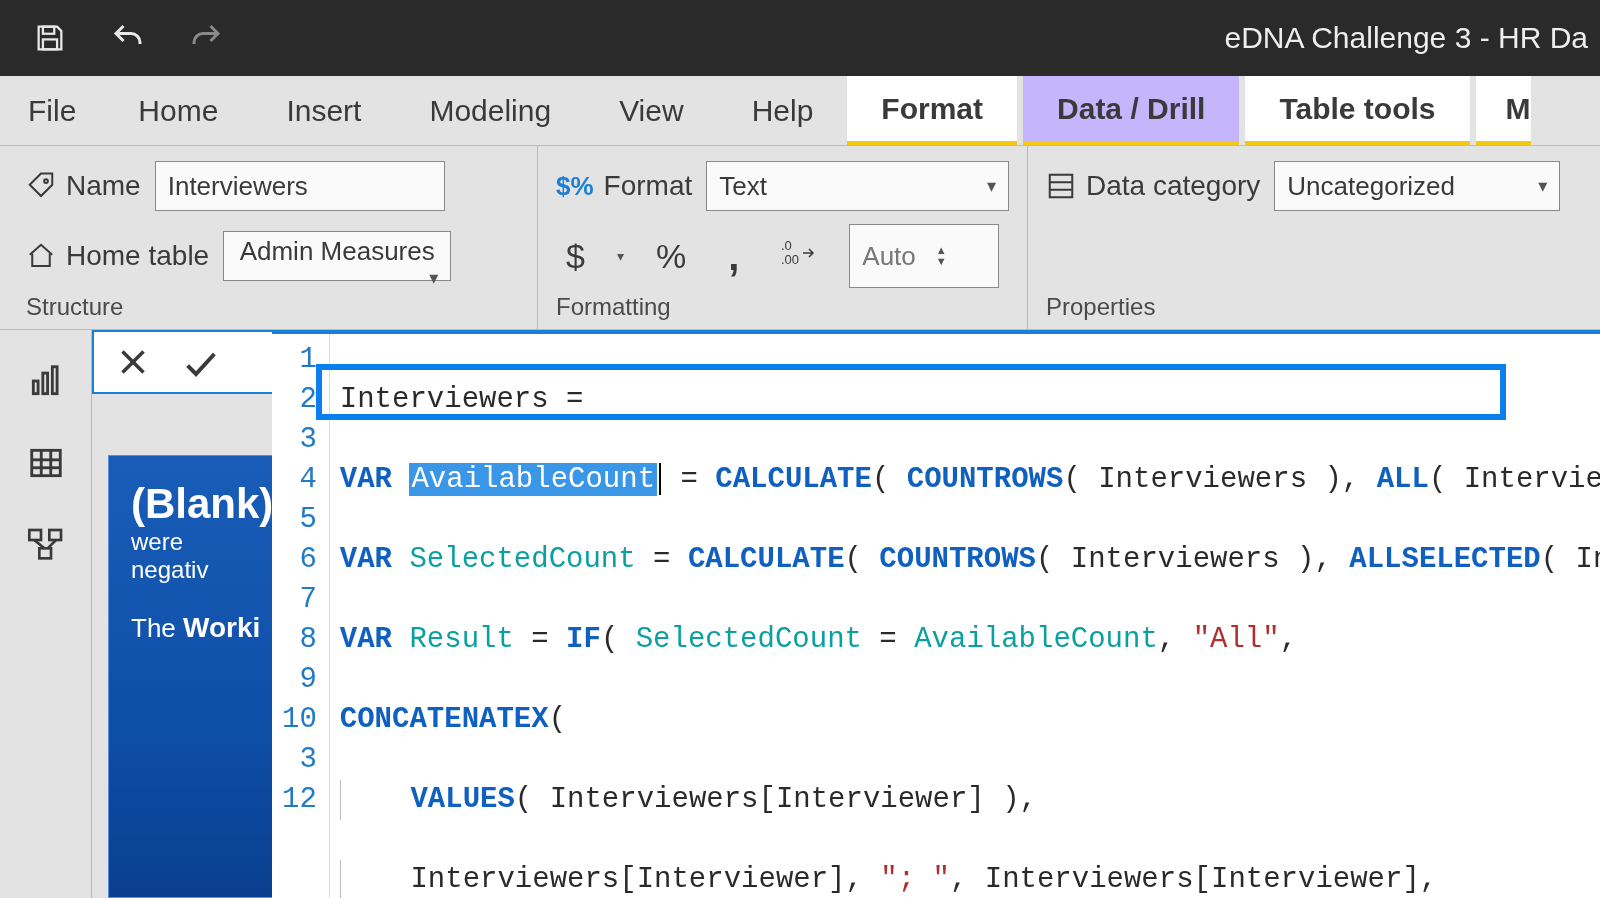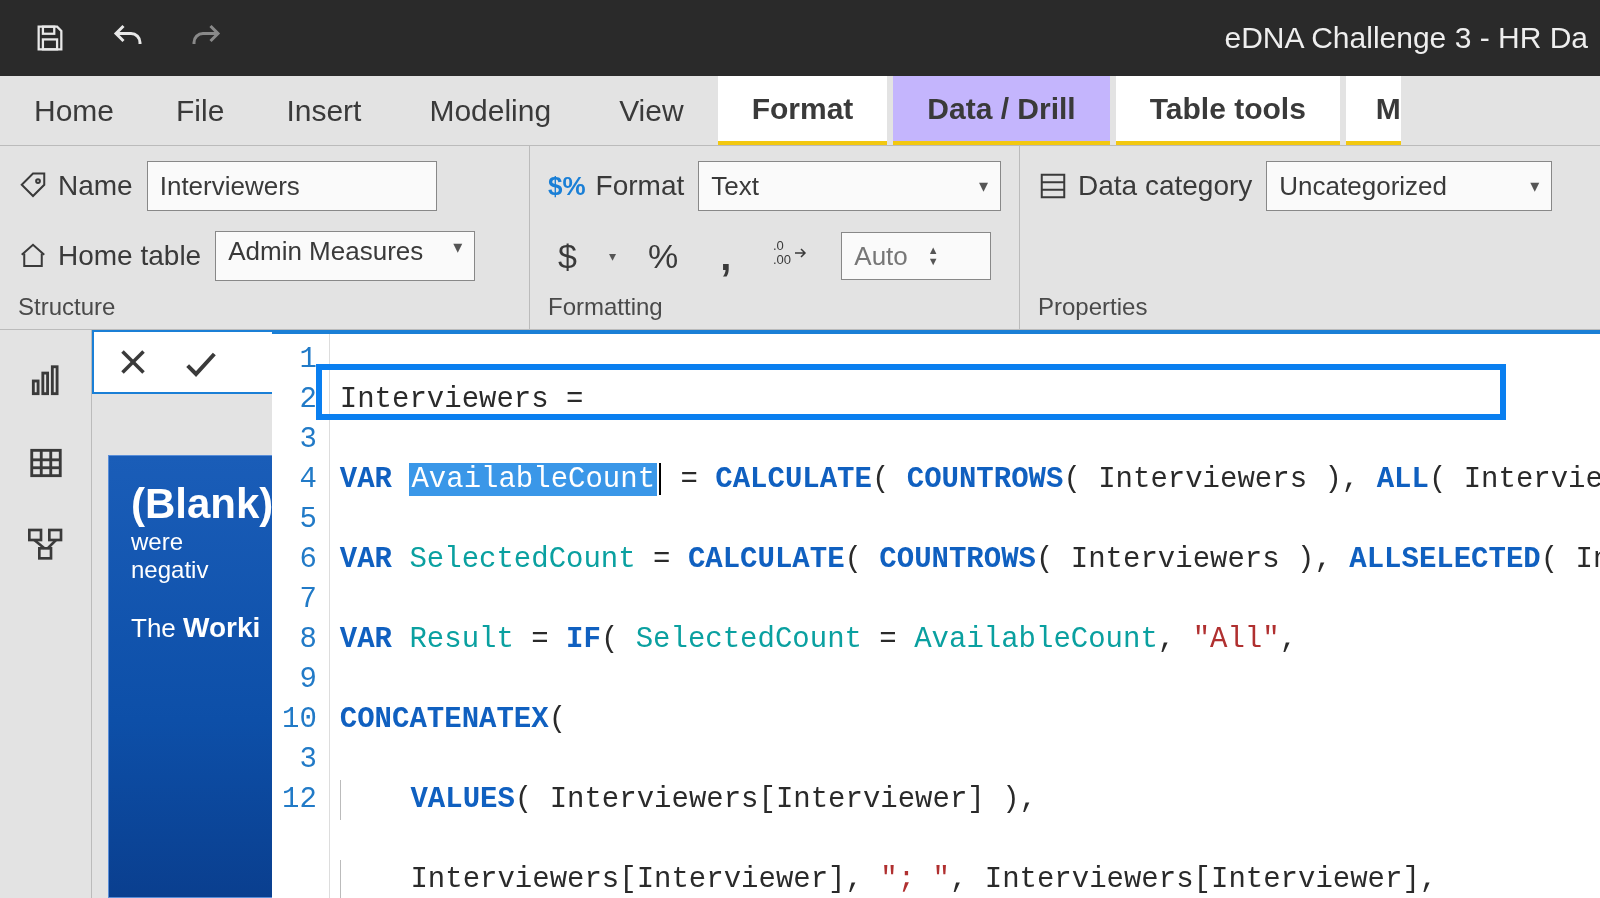--- a/index.html
+++ b/index.html
@@ -65,20 +65,21 @@
   .tab.data-drill { font-weight:600; background:#c4b5fd; }
   .tab.tools { font-weight:600; background:#fff; }
   .gap { flex:0 0 6px; }
 
   
   .ribbon {
     background: #e3e3e3;
     display: flex;
     height: 184px;
     border-bottom: 1px solid #bbb;
+    padding-left: 8px;
   }
   .group {
     display: flex;
     flex-direction: column;
     padding: 12px 18px 4px 18px;
     border-right: 1px solid #bbb;
   }
   .group-body { flex: 1; display: flex; flex-direction: column; gap: 14px; }
   .group-label { text-align: left; font-size: 24px; color: #4a4a4a; padding: 6px 0 4px 0; }
   .row { display: flex; align-items: center; gap: 14px; height: 56px; }
@@ -89,21 +90,21 @@
     height: 50px;
     font-size: 26px;
     padding: 4px 12px;
     color: #3a3a3a;
   }
   .select-caret { margin-left: auto; font-size: 18px; color: #555; }
   .fmt-btn { font-size: 34px; color: #3a3a3a; padding: 0 10px; }
   .small-select {
     border: 1px solid #888;
     background: #fafafa;
-    height: 48px;
+    height: 64px;
     font-size: 26px;
     padding: 4px 12px;
     display:flex; align-items:center; gap:20px;
     color:#777;
   }
   .spinner-carets { display:flex; flex-direction:column; font-size:11px; line-height:11px; color:#555; }
 
   
   .workspace {
     position: relative;
@@ -233,25 +234,26 @@
       <svg width="36" height="36" viewBox="0 0 24 24" fill="none" stroke="#e8e8e8" stroke-width="2">
           <path d="M15 14l5-5-5-5"></path>
           <path d="M20 9H10a6 6 0 00-6 6v1"></path>
         </svg>
     </div>
   </div>
   <div class="title-text">eDNA Challenge 3 - HR Da</div>
 </div>
 
 <div class="ribbon-tabs">
+  <div class="tab file">File</div>
   <div class="tab">Home</div>
-  <div class="tab file">File</div>
   <div class="tab">Insert</div>
   <div class="tab">Modeling</div>
   <div class="tab">View</div>
+  <div class="tab">Help</div>
   <div class="tab format-active active" style="font-weight:600">Format</div>
   <div class="gap"></div>
   <div class="tab data-drill active">Data / Drill</div>
   <div class="gap"></div>
   <div class="tab tools active">Table tools</div>
   <div class="gap"></div>
   <div class="tab partial-right">M</div>
 </div>
 
 <div class="ribbon">
@@ -269,21 +271,21 @@
         <input class="input" style="width: 290px;" value="Interviewers">
       </div>
       <div class="row">
         <div class="prop-label">
           <svg width="30" height="30" viewBox="0 0 24 24" fill="none" stroke="#3a3a3a" stroke-width="1.6">
               <path d="M3 11l9-8 9 8"></path>
               <path d="M5 10v10h14V10"></path>
             </svg>
           <span>Home table</span>
         </div>
-        <div class="input" style="width:260px; display:flex; align-items:flex-start;">
+        <div class="input" style="width:228px; display:flex; align-items:center;flex-direction:column;">
           <span>Admin Measures</span>
           <span class="select-caret">▾</span>
         </div>
       </div>
     </div>
     <div class="group-label">Structure</div>
   </div>
 
   <div class="group" style="width:490px">
     <div class="group-body">

